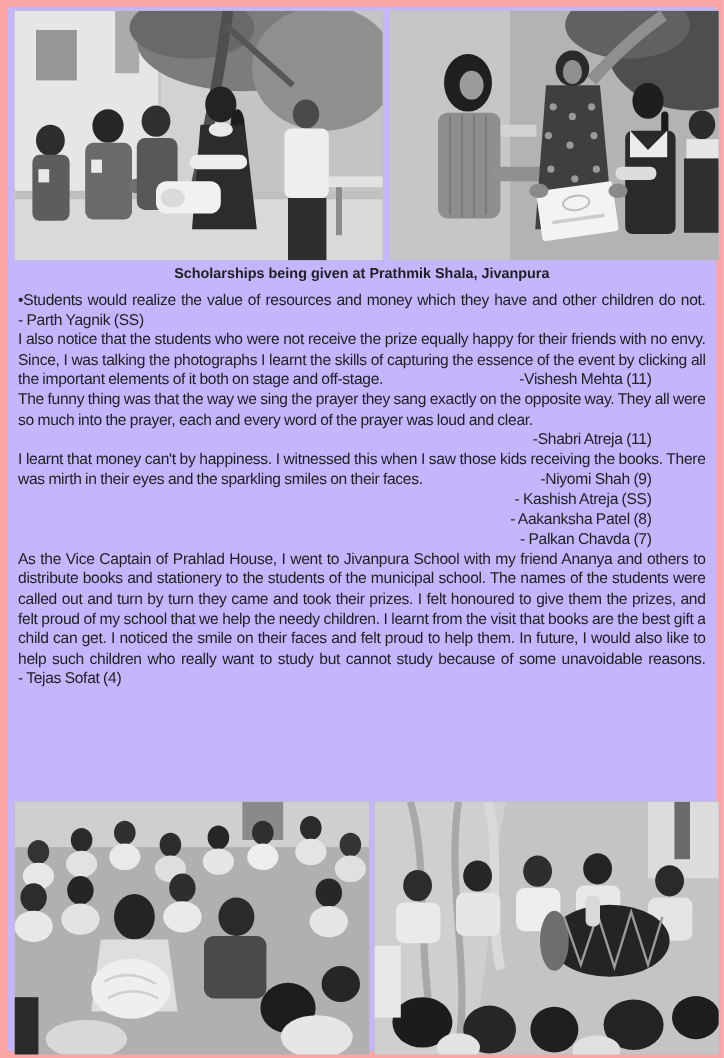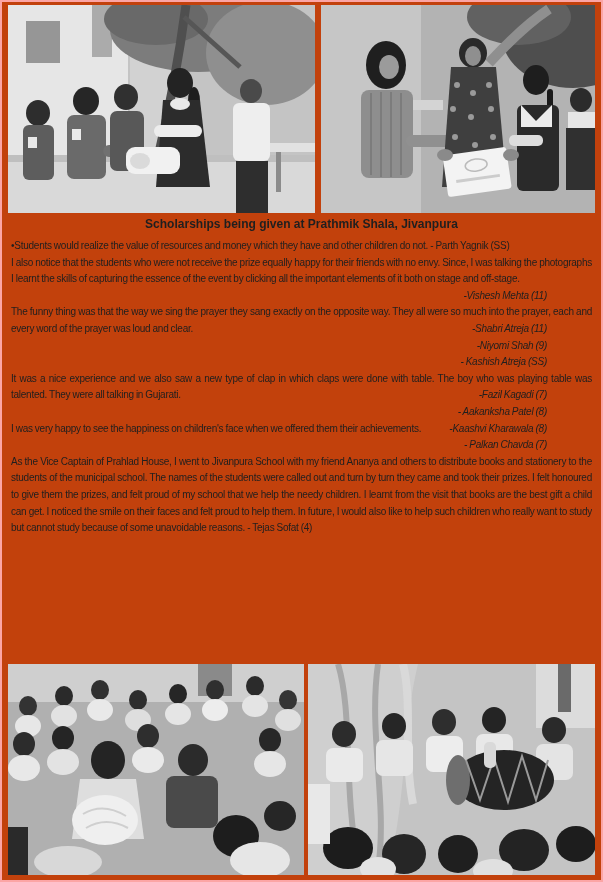--- a/index.html
+++ b/index.html
@@ -1,35 +1,35 @@
 <!DOCTYPE html>
 <html><head>
 <meta charset="utf-8">
 <style>
   html, body { margin:0; padding:0; background:#ffffff; }
   body { width:603px; height:882px; position:relative; overflow:hidden;
          font-family:"Liberation Sans","DejaVu Sans",sans-serif; }
-  .page { position:absolute; inset:0; background:#c2410c;
-          border:2px solid #fca5a5; box-sizing:border-box; }
+  .page { position:absolute; inset:0; background:#c4b5fd;
+          border:6px solid #fca5a5; box-sizing:border-box; }
 
   .photo { position:absolute; overflow:hidden; background:#bdbdbd; }
   .photo svg { display:block; width:100%; height:100%; }
   .photo-top-left  { left:6px;  top:3px;  width:307px; height:208px; }
   .photo-top-right { left:319px; top:3px; width:274px; height:208px; }
   .photo-bot-left  { left:6px;  top:662px; width:296px; height:211px; }
   .photo-bot-right { left:306px; top:662px; width:287px; height:211px; }
 
   .caption { position:absolute; left:0; right:0; top:215px; text-align:center;
              font-size:12px; font-weight:600; color:#1f1f1f; letter-spacing:0; }
 
   .text-block { position:absolute; left:9px; right:9px; top:236px; height:424px;
                 overflow:hidden; color:#1f1f1f; }
-  .entry { margin:0; text-align:justify; font-size:10px; line-height:16.6px;
+  .entry { margin:0; text-align:justify; font-size:13px; line-height:16.6px;
            letter-spacing:-0.25px; word-spacing:-0.4px; display:flow-root; }
-  .attr-float { float:right; margin-right:45px; white-space:nowrap;font-style:italic; }
+  .attr-float { float:right; margin-right:45px; white-space:nowrap; }
   .attr-inline { white-space:nowrap; }
 </style>
 </head>
 <body>
 
 <div class="page">
 
   <div class="photo photo-top-left" title="B&amp;W photo: boys in school uniform handing a white parcel to a girl in a pinafore, school building and trees behind">
     <svg viewBox="0 0 307 208" preserveAspectRatio="none">
       <rect width="307" height="208" fill="#c4c4c4"></rect>
@@ -115,25 +115,23 @@
       <ellipse cx="190" cy="150" rx="8" ry="6" fill="#8a8a8a"></ellipse>
     </svg>
   </div>
 
   <div class="caption">Scholarships being given at  Prathmik Shala, Jivanpura</div>
 
   <div class="text-block" id="testimonials">
       <p class="entry"><span>•Students would realize the value of resources and money which they have and other children do not.</span><span class="attr-inline"> - Parth Yagnik (SS)</span></p>
       <p class="entry"><span>I also notice that the students who were not receive the prize equally happy for their friends with no envy.  Since, I was talking the photographs I learnt the  skills of capturing the essence of the event by clicking all the important elements of it both on stage and off-stage.</span><span class="attr-float">-Vishesh Mehta (11)</span></p>
       <p class="entry"><span>The funny thing was that the way we sing the prayer they sang exactly on the opposite way. They all were so much into the prayer, each and every word of the prayer was loud and clear.</span><span class="attr-float">-Shabri Atreja (11)</span></p>
-      <p class="entry"><span class="attr-float">-Niyomi Shah (9)</span></p>
+      <p class="entry"><span>I learnt that money can't by happiness. I witnessed this when I saw those kids receiving the books. There was mirth in their eyes and the sparkling smiles on their faces.</span><span class="attr-float">-Niyomi Shah (9)</span></p>
       <p class="entry"><span class="attr-float">- Kashish Atreja (SS)</span></p>
-      <p class="entry"><span>It was a nice experience and we also saw a new type of clap in which claps were done with table. The boy who was playing table was talented. They were all talking in Gujarati.</span><span class="attr-float">-Fazil Kagadi (7)</span></p>
       <p class="entry"><span class="attr-float">- Aakanksha Patel (8)</span></p>
-      <p class="entry"><span>I was very happy to see the happiness on children's face when we offered them their achievements.</span><span class="attr-float">-Kaashvi Kharawala (8)</span></p>
       <p class="entry"><span class="attr-float">- Palkan Chavda (7)</span></p>
       <p class="entry"><span>As the Vice Captain of Prahlad House, I went to Jivanpura School with my friend Ananya and others to distribute books and stationery to the students of the municipal school. The names of the students were called out and turn by turn they came and took their prizes. I felt honoured to give them the prizes, and felt proud of my school that we help the needy children. I learnt from the visit that books are the best gift a child can get. I noticed the smile on their faces and felt proud to help them. In future, I would also like to help such children who really want to study but cannot study because of some unavoidable reasons.</span><span class="attr-inline"> - Tejas Sofat (4)</span></p>
     </div>
 
   <div class="photo photo-bot-left" title="B&amp;W photo: group of children seated indoors, girl in front opening a white parcel">
     <svg viewBox="0 0 296 211" preserveAspectRatio="none">
       <rect width="296" height="211" fill="#b0b0b0"></rect>
       <rect width="296" height="38" fill="#cfcfcf"></rect>
       <rect x="190" width="34" height="32" fill="#8a8a8a"></rect>
       <g>

